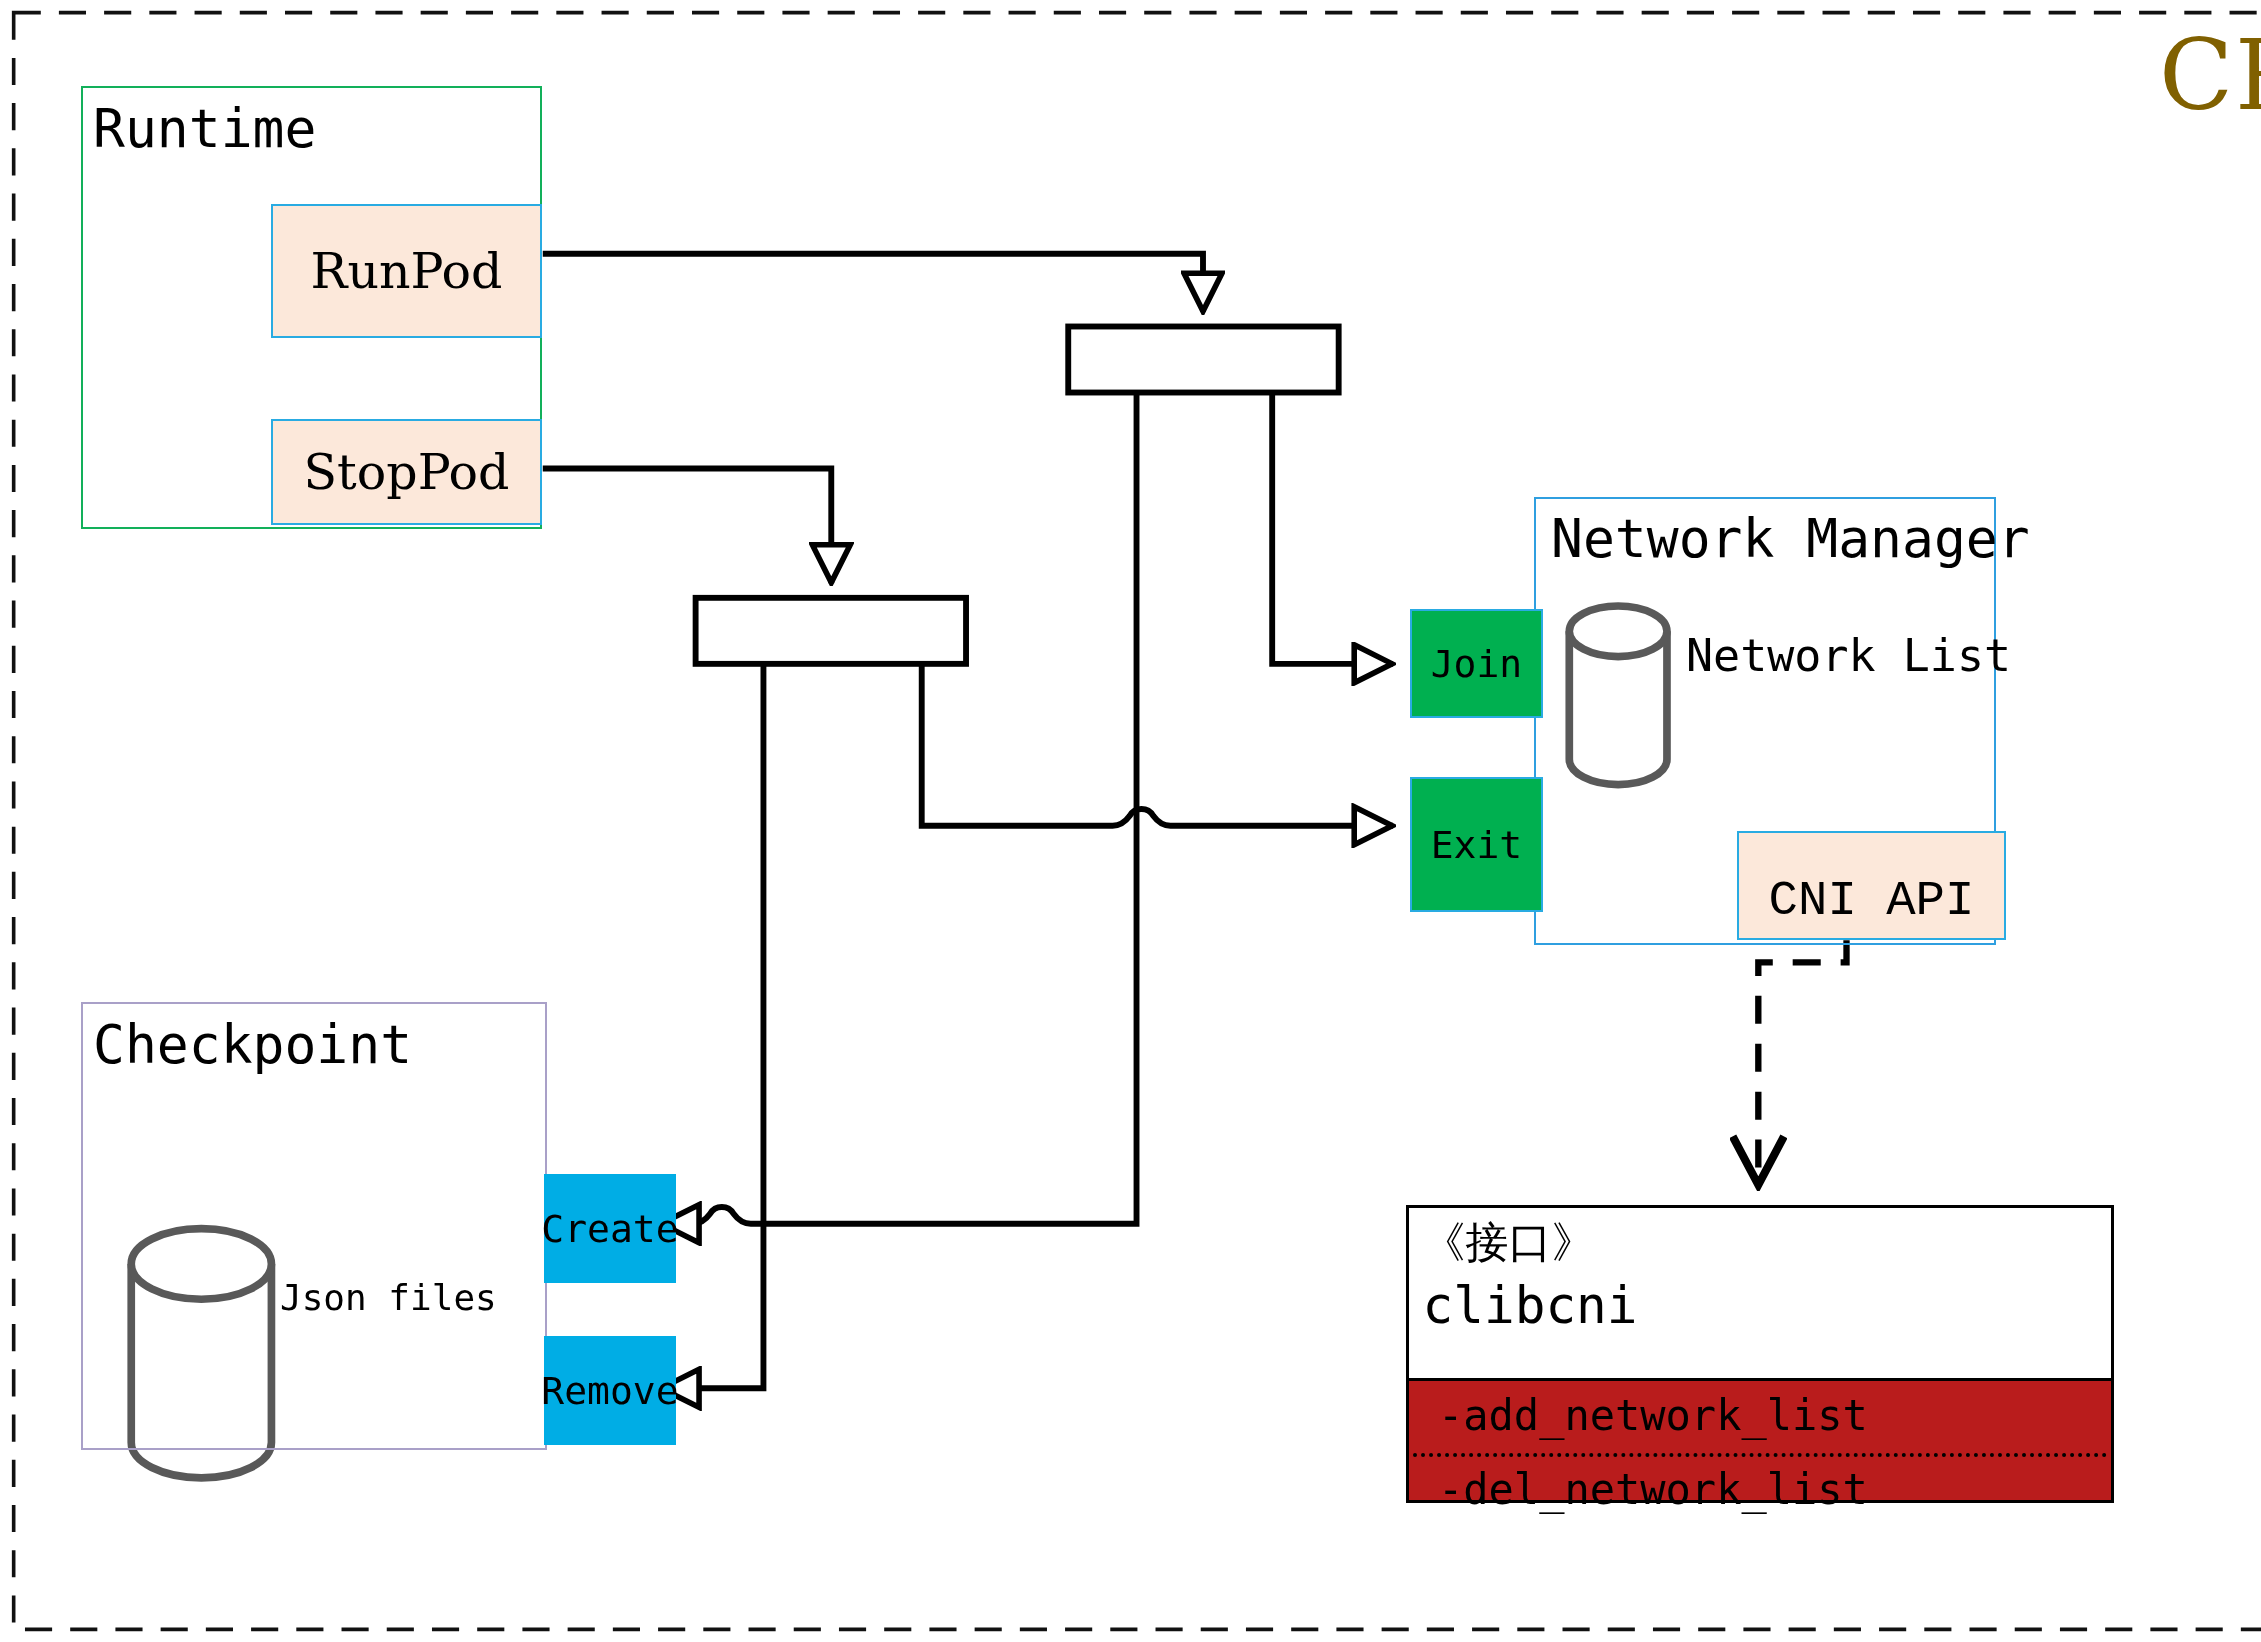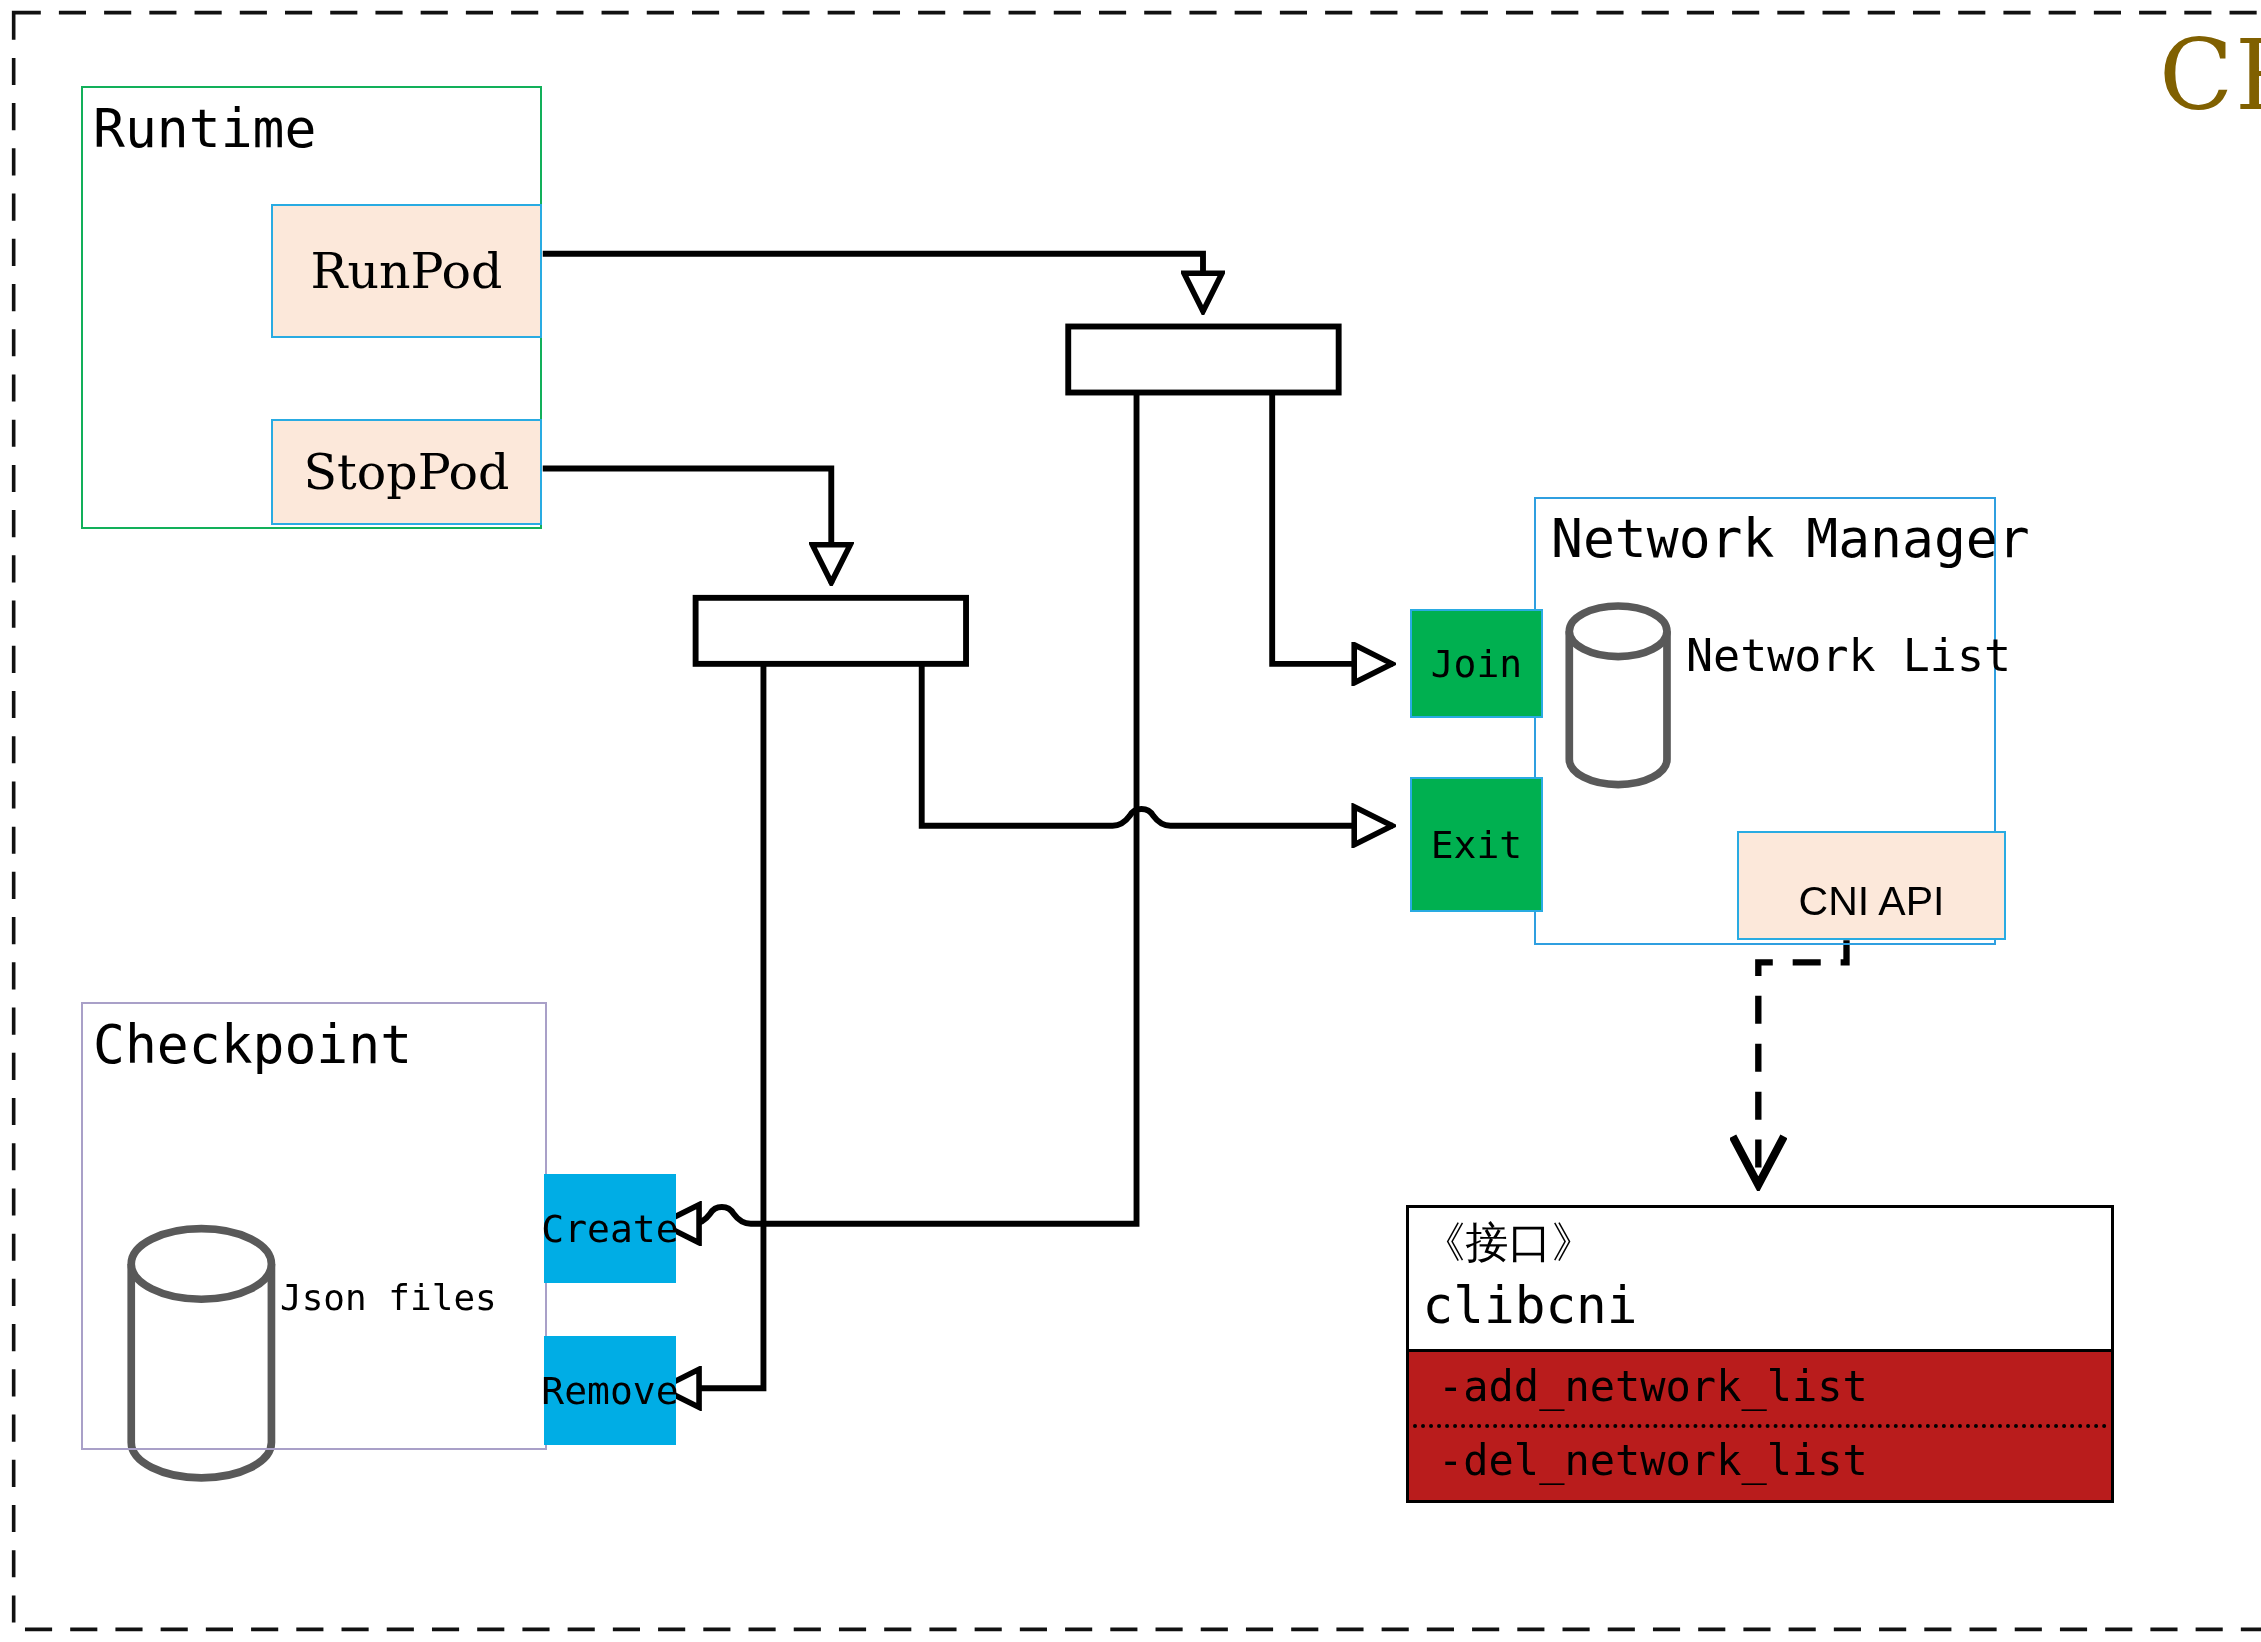--- a/index.html
+++ b/index.html
@@ -23,42 +23,42 @@
   #netmgr-title{left:1551px;top:512px;font-size:53px;font-family:"DejaVu Sans Mono",monospace;}
 
   
   .peach{background:#fce8da;border:2.3px solid #29abe2;align-items:center;justify-content:center;}
   #runpod-box{left:271px;top:204px;width:271px;height:134px;}
   #stoppod-box{left:271px;top:419px;width:271px;height:106px;}
   .peach .t{font-size:49px;font-family:"DejaVu Serif",serif;}
 
   #cni-api-box{left:1737px;top:831px;width:269px;height:109px;
        background:#fce8da;border:2.3px solid #29abe2;align-items:center;justify-content:center;}
-  #cni-api-box .t{font-size:41px;font-family:Liberation Sans, sans-serif;margin-top:31px;}
+  #cni-api-box .t{font-size:49px;font-family:Liberation Mono, monospace;margin-top:31px;}
 
   
   .green{background:#00b050;border:2.3px solid #29abe2;align-items:center;justify-content:center;}
   #join-box{left:1410px;top:609px;width:133px;height:109px;}
   #exit-box{left:1410px;top:777px;width:133px;height:135px;}
   .green .t{font-size:38px;color:#000;font-family:"DejaVu Sans Mono",monospace;}
 
   
   .cyan{background:#00ade5;align-items:center;justify-content:center;}
   #create-box{left:544px;top:1174px;width:132px;height:109px;}
   #remove-box{left:544px;top:1336px;width:132px;height:109px;}
   .cyan .t{font-size:38px;color:#000;font-family:"DejaVu Sans Mono",monospace;}
 
   
   #network-list-label{left:1686px;top:633px;font-size:45px;font-family:"DejaVu Sans Mono",monospace;}
   #json-files-label{left:280px;top:1280px;font-size:36px;font-family:"DejaVu Sans Mono",monospace;}
 
   
   #clibcni-box{left:1406px;top:1205px;width:708px;height:298px;
        border:3.6px solid #000;background:#fff;flex-direction:column;}
-  #clibcni-head{height:141px;position:relative;flex:none;}
+  #clibcni-head{height:170px;position:relative;flex:none;}
   #clibcni-stereo{left:13.6px;top:12.7px;font-size:43px;font-family:"DejaVu Sans",sans-serif;}
   #clibcni-name{left:13.6px;top:72px;font-size:51px;font-family:"DejaVu Sans Mono",monospace;}
   #clibcni-ops{flex:1;background:#b91c1c;border-top:3.6px solid #000;position:relative;padding-left:8px;}
   .op{position:absolute;left:29px;font-size:42px;font-family:"DejaVu Sans Mono",monospace;white-space:pre;}
   #op-add{top:10px;}
   #op-del{top:84px;}
   #op-divider{position:absolute;left:3.6px;right:3.6px;top:72px;height:0;
        border-top:4.1px dotted #000;}
 
   

